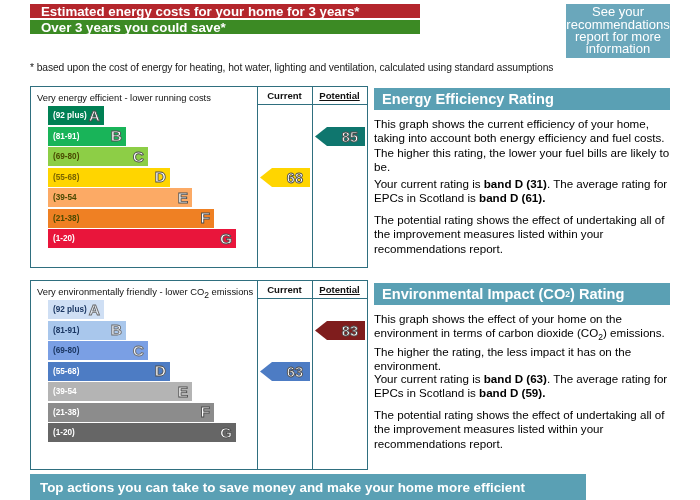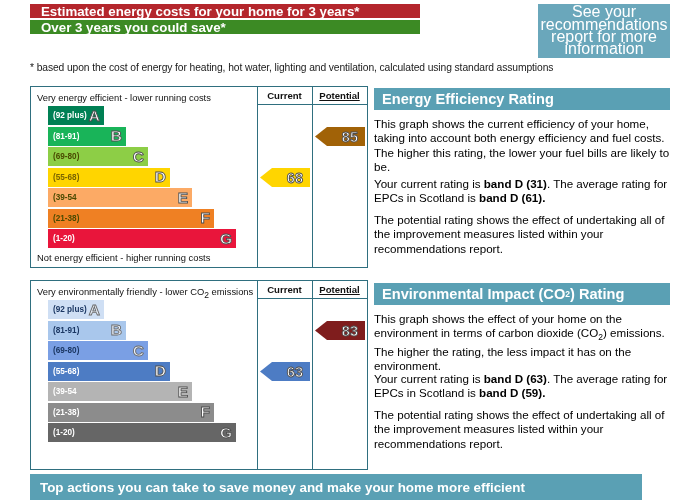--- a/index.html
+++ b/index.html
@@ -29,23 +29,23 @@
   .cost-value {
     width: 124px; color: #fff;
     font-size: 13.3px; font-weight: bold;
     display: flex; align-items: center; justify-content: center;
     border-left: 2px solid #fff; box-sizing: border-box; margin-top: 17px;
   }
   .row-cost .cost-label, .row-cost .cost-value { background: #b4262c; }
   .row-save .cost-label, .row-save .cost-value { background: #3c8a24; }
   .recs-box {
     position: absolute; right: 0; top: 0;
-    width: 132px; height: 54px;
+    width: 104px; height: 54px;
     background: #6aa7bb; color: #fff;
-    font-size: 16px; line-height: 12.4px;
+    font-size: 13px; line-height: 12.4px;
     text-align: center;
     display: flex; align-items: center; justify-content: center;
     padding: 17px 4px; box-sizing: border-box;
   }
   .footnote {
     position: absolute; left: 30px; top: 62px;
     font-size: 10.3px; color: #1a1a1a; letter-spacing: -0.1px;
   }
 
   
@@ -139,21 +139,21 @@
     position: absolute; height: 19px;
     display: flex; align-items: center; justify-content: flex-end;
     padding-right: 7px; box-sizing: border-box;
     font-size: 14.5px; font-weight: bold; color: #fff;
     -webkit-text-stroke: 0.9px #4c4c4c;
     clip-path: polygon(0% 50%, 12px 0%, 100% 0%, 100% 100%, 12px 100%);
   }
   .arrow.cur { left: 229px; width: 50px; }
   .arrow.pot { left: 284px; width: 50px; }
   .arrow.a-epc-cur { background: #ffd500; }
-  .arrow.a-epc-pot { background: #a16207; text-align: center; }
+  .arrow.a-epc-pot { background: #0f766e; text-align: center; }
   .arrow.a-co2-cur { background: #4d7cc4; }
   .arrow.a-co2-pot { background: #7f1d1d; }
   .arrow.a-co2-pot { color: #ffffff; }
 
   
   .rtitle {
     position: absolute; left: 374px; width: 296px;
     height: 22px; background: #5aa0b4; color: #fff;
     font-size: 14.6px; font-weight: bold;
     display: flex; align-items: center; padding-left: 8px;
@@ -164,21 +164,21 @@
   .rpara {
     position: absolute; left: 374px; width: 296px;
     font-size: 11.6px; line-height: 14.3px; color: #000;
   }
   .rpara b { font-weight: bold; }
   sub { font-size: 8.5px; }
 
   
   .bottom-banner {
     position: absolute; left: 30px; top: 474px;
-    width: 612px; height: 26px;
+    width: 556px; height: 26px;
     background: #5aa0b4; color: #fff;
     font-size: 13.4px; font-weight: bold;
     display: flex; align-items: center; padding-left: 10px;
     box-sizing: border-box;
   }
 </style>
 </head>
 <body>
 
 <div class="page">
@@ -247,21 +247,20 @@
           <div class="bar b-g" style="width:188px">
             <span class="bar-range">(1-20)</span>
             <span class="bar-letter">G</span>
           </div>
         </div>
       </div>
 
       <div class="arrow cur a-epc-cur" style="top:81px">68</div>
       <div class="arrow pot a-epc-pot" style="top:40px">85</div>
 
-      <div class="cap cap-bot">Not energy efficient - higher running costs</div>
     </div>
   </div>
 
   <div class="chart" id="chart-co2">
     <div class="chart-inner">
       <div class="cap cap-top">Very environmentally friendly - lower CO<sub>2</sub> emissions</div>
 
       <div class="col-div d1"></div>
       <div class="col-div d2"></div>
       <div class="col-head h1">Current</div>

